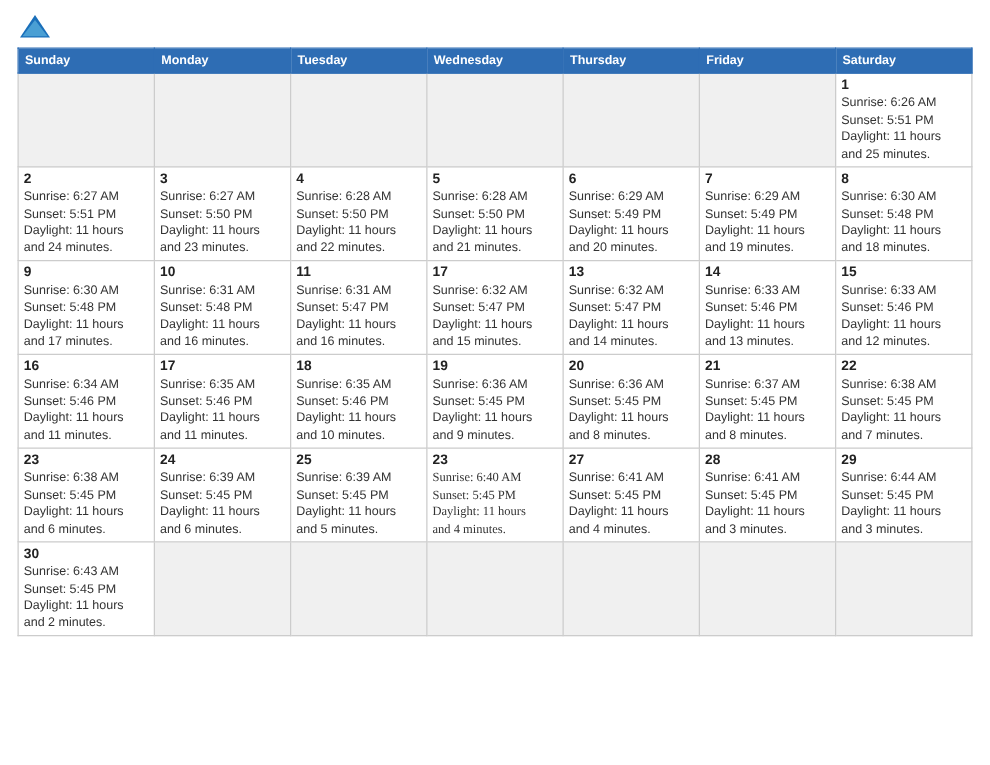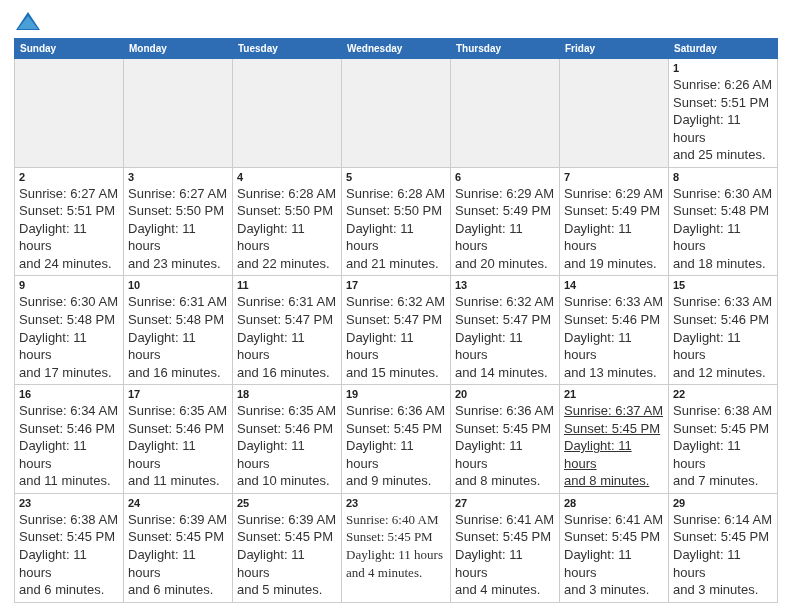--- a/index.html
+++ b/index.html
@@ -86,21 +86,21 @@
     }
     .day-number {
       font-weight: bold;
       font-size: 11px;
       color: #222;
       display: block;
       margin-bottom: 2px;
     }
     .day-info {
       color: #333;
-      font-size: 13px;
+      font-size: 10px;
       line-height: 1.35;
     }
   </style>
 </head>
 <body>
 
 <div class="page">
   <div class="header">
     <div class="logo-area">
       <svg class="logo-icon" viewBox="0 0 28 22" xmlns="http://www.w3.org/2000/svg">
@@ -278,21 +278,21 @@
           </td>
           <td>
             <span class="day-number">20</span>
             <div class="day-info" style="white-space: pre-line;">Sunrise: 6:36 AM
 Sunset: 5:45 PM
 Daylight: 11 hours
 and 8 minutes.</div>
           </td>
           <td>
             <span class="day-number">21</span>
-            <div class="day-info" style="white-space: pre-line; text-decoration: underline;">Sunrise: 6:37 AM
+            <div class="day-info" style="white-space: pre-line;">Sunrise: 6:37 AM
 Sunset: 5:45 PM
 Daylight: 11 hours
 and 8 minutes.</div>
           </td>
           <td>
             <span class="day-number">22</span>
             <div class="day-info" style="white-space: pre-line;">Sunrise: 6:38 AM
 Sunset: 5:45 PM
 Daylight: 11 hours
 and 7 minutes.</div>
@@ -336,21 +336,36 @@
           </td>
           <td>
             <span class="day-number">28</span>
             <div class="day-info" style="white-space: pre-line;">Sunrise: 6:41 AM
 Sunset: 5:45 PM
 Daylight: 11 hours
 and 3 minutes.</div>
           </td>
           <td>
             <span class="day-number">29</span>
-            <div class="day-info" style="white-space: pre-line;">Sunrise: 6:14 AM
+            <div class="day-info" style="white-space: pre-line;">Sunrise: 6:44 AM
 Sunset: 5:45 PM
 Daylight: 11 hours
 and 3 minutes.</div>
           </td>
+        </tr>
+        <tr>
+          <td class="last-row">
+            <span class="day-number">30</span>
+            <div class="day-info" style="white-space: pre-line;">Sunrise: 6:43 AM
+Sunset: 5:45 PM
+Daylight: 11 hours
+and 2 minutes.</div>
+          </td>
+          <td class="last-row empty"></td>
+          <td class="last-row empty"></td>
+          <td class="last-row empty"></td>
+          <td class="last-row empty"></td>
+          <td class="last-row empty"></td>
+          <td class="last-row empty"></td>
         </tr>
       </tbody>
   </table>
 </div>
 
 </body></html>

